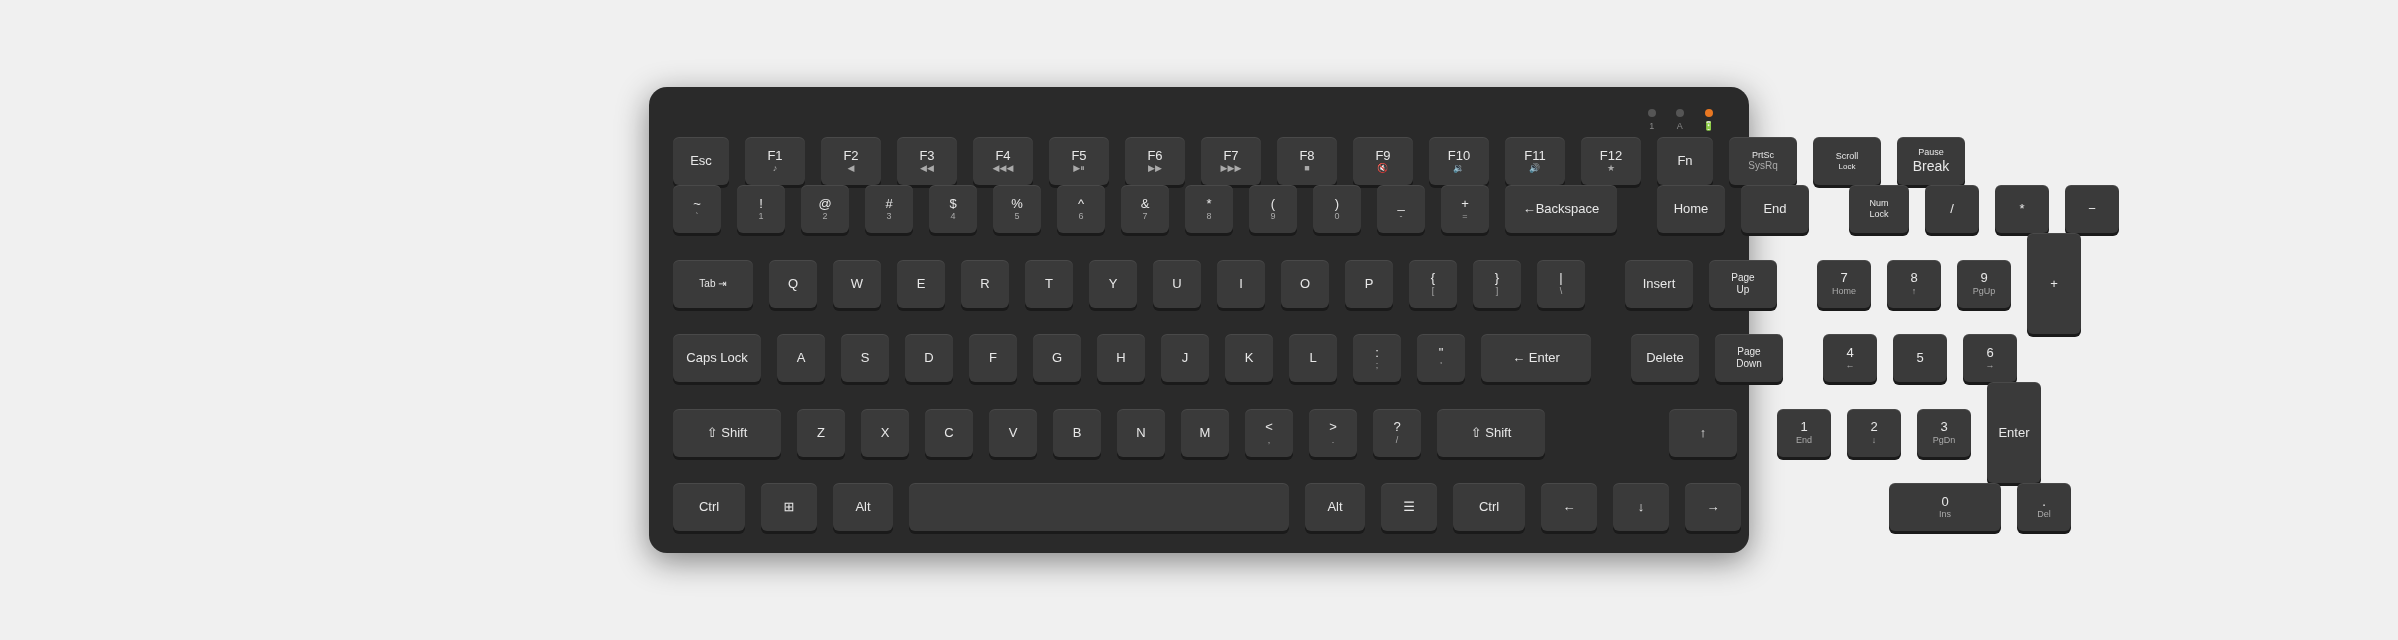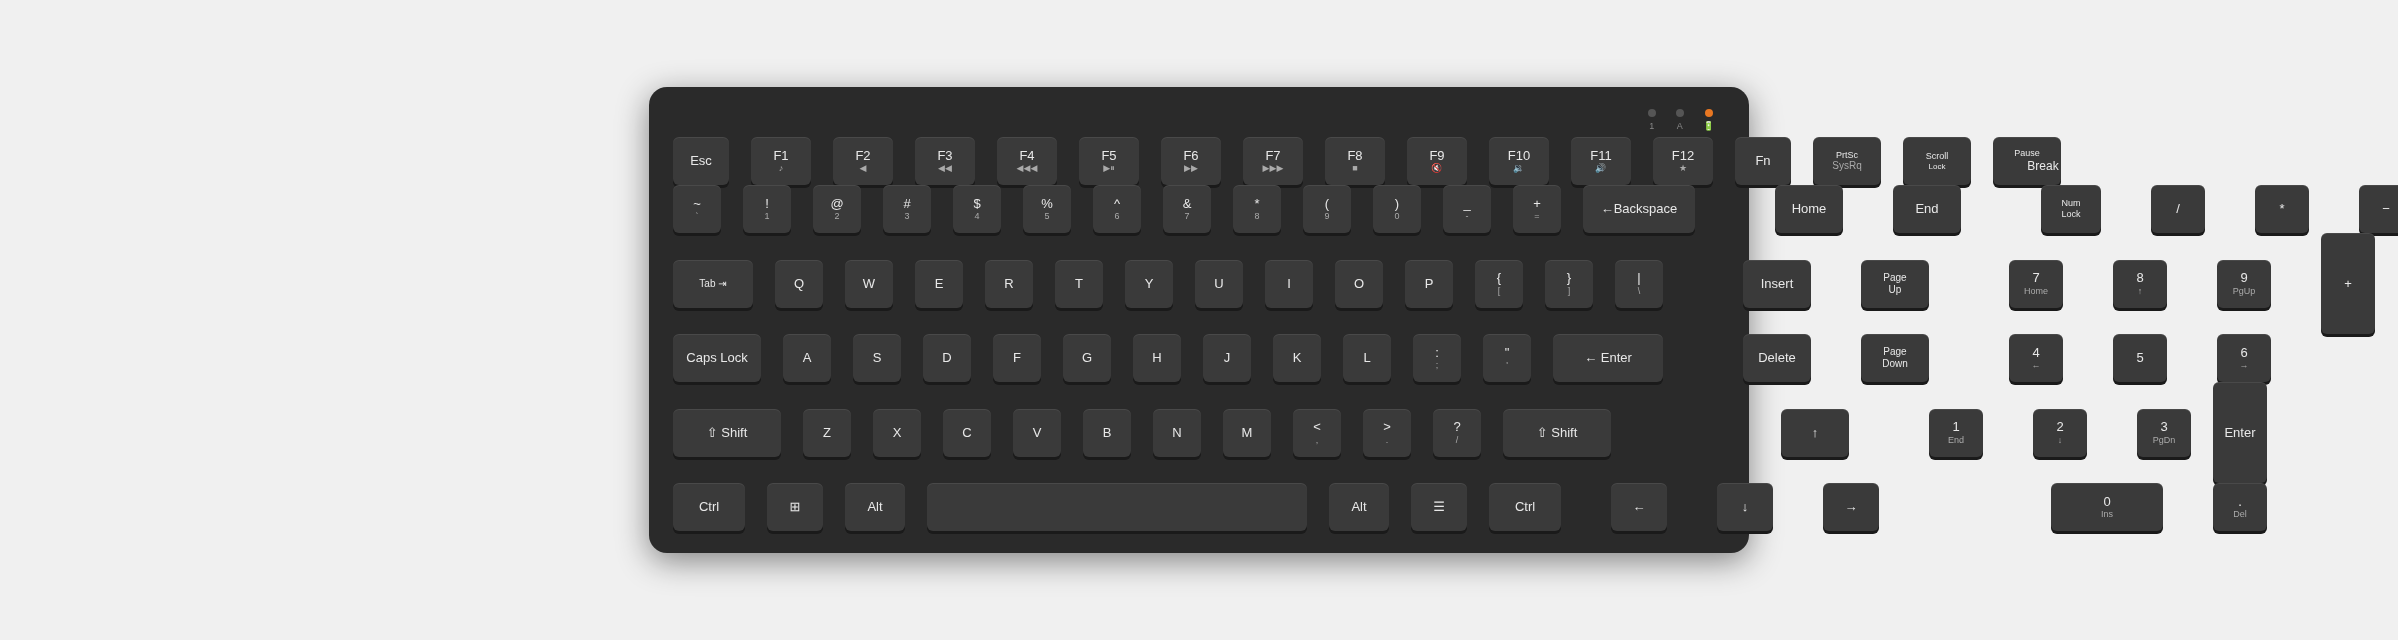--- a/index.html
+++ b/index.html
@@ -34,21 +34,21 @@
       text-align: center;
       margin-bottom: 10px;
       color: #888;
       font-size: 18px;
       font-weight: bold;
       letter-spacing: 2px;
     }
 
     .key-row {
       display: flex;
-      gap: 22px;
+      gap: 16px;
       align-items: center;
     }
 
     .key {
       background: #3a3a3a;
       border-radius: 6px;
       color: #e8e8e8;
       font-size: 11px;
       display: flex;
       flex-direction: column;
@@ -88,21 +88,21 @@
     .key-win { min-width: 56px; }
     .key-alt { min-width: 60px; }
     .key-space { min-width: 380px; }
     .key-alt-r { min-width: 60px; }
     .key-menu { min-width: 56px; }
     .key-ctrl-r { min-width: 72px; }
     .key-fn { min-width: 56px; }
     .key-prtsc { min-width: 68px; }
     .key-scroll { min-width: 68px; }
     .key-pause { min-width: 68px; }
-    .key-numpad { min-width: 54px; margin-left: 28px; }
+    .key-numpad { min-width: 54px; }
     .key-numpad-enter { min-width: 54px; height: 101px; }
     .key-numpad-0 { min-width: 112px; }
 
     
     .indicator-row {
       display: flex;
       gap: 20px;
       align-items: center;
       justify-content: flex-end;
       margin-bottom: 6px;
@@ -285,21 +285,21 @@
       <div class="key key-prtsc" style="font-size:9px;">
           <span>PrtSc</span>
           <span style="font-size:10px;color:#aaa">SysRq</span>
         </div>
       <div class="key key-scroll" style="font-size:9px;">
           <span>Scroll</span>
           <span style="font-size:8px;">Lock</span>
         </div>
       <div class="key key-pause" style="font-size:9px;">
           <span>Pause</span>
-          <span style="font-size:12px;padding-left:32px;">Break</span>
+          <span style="font-size:14px;">Break</span>
         </div>
     </div>
 
     <div class="key-row">
       <div class="key">
           <span class="main-label">~</span>
           <span class="sub-label">`</span>
         </div>
       <div class="key">
           <span class="main-label">!</span>

